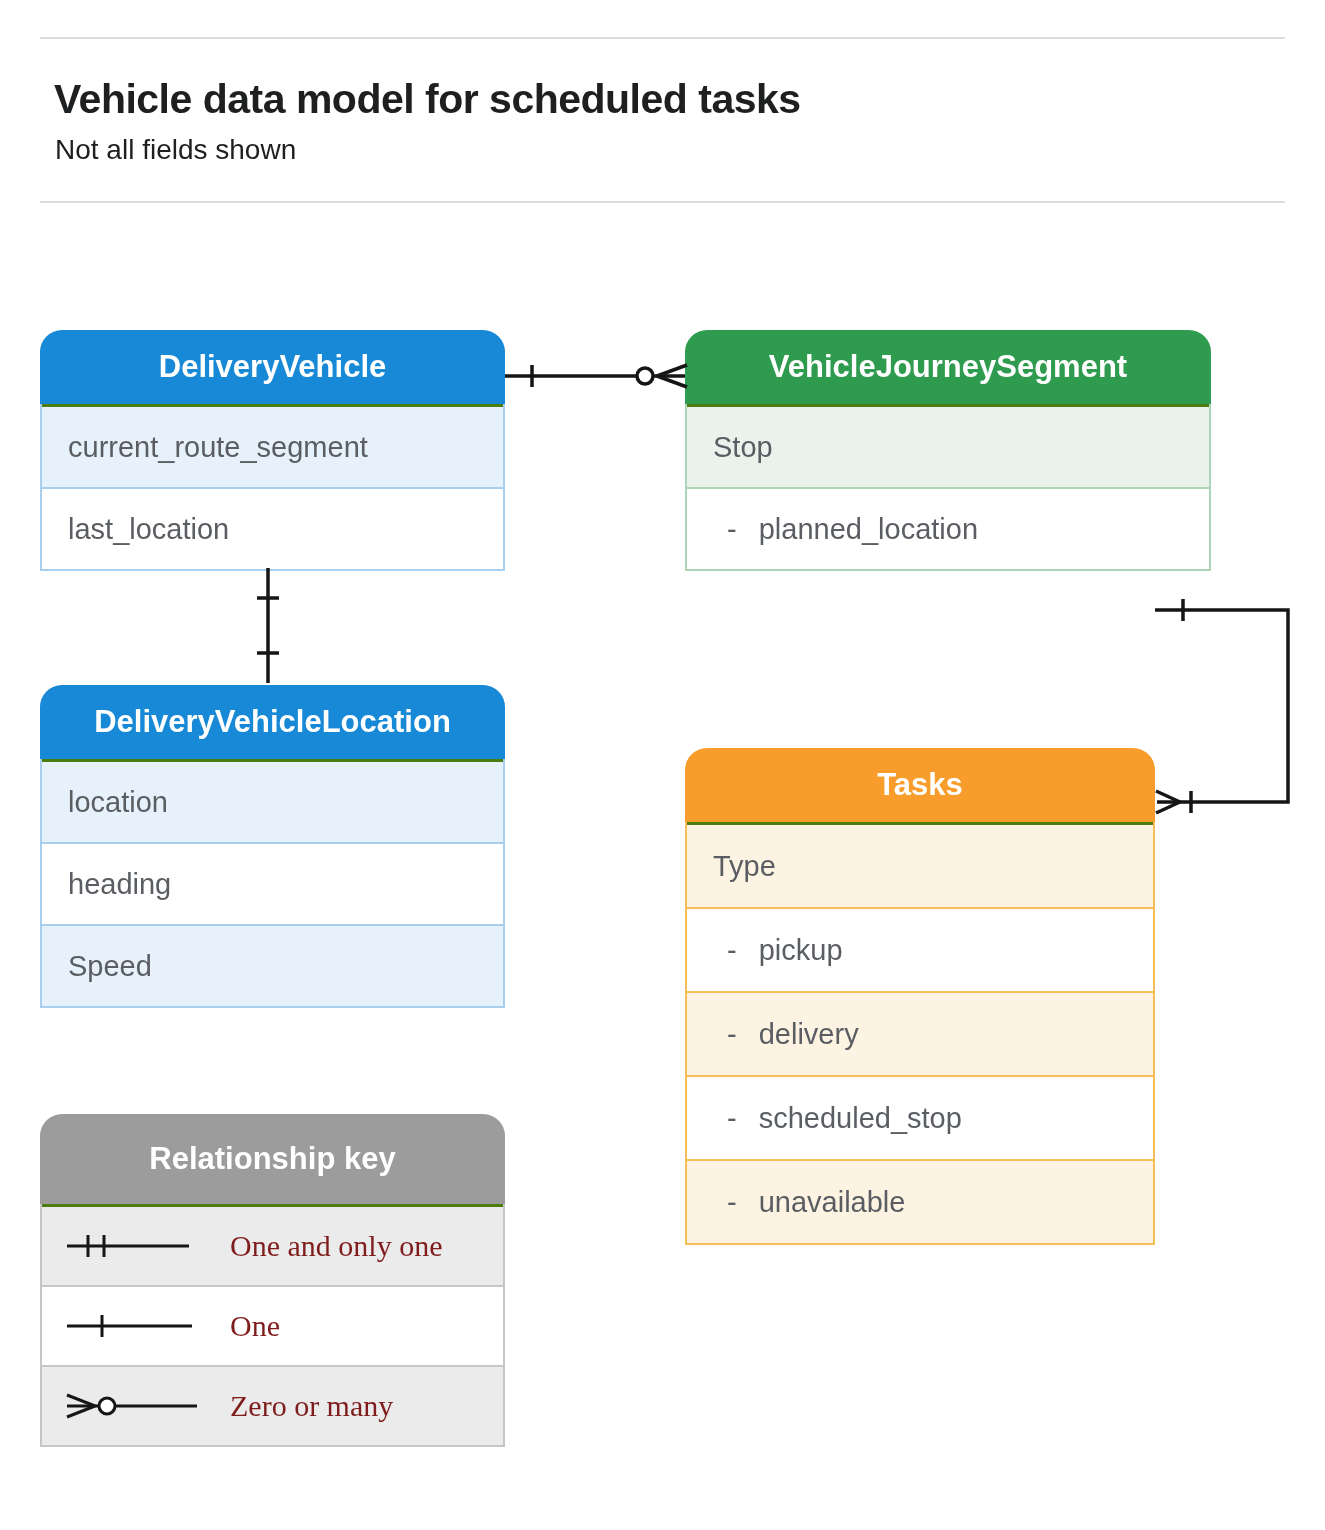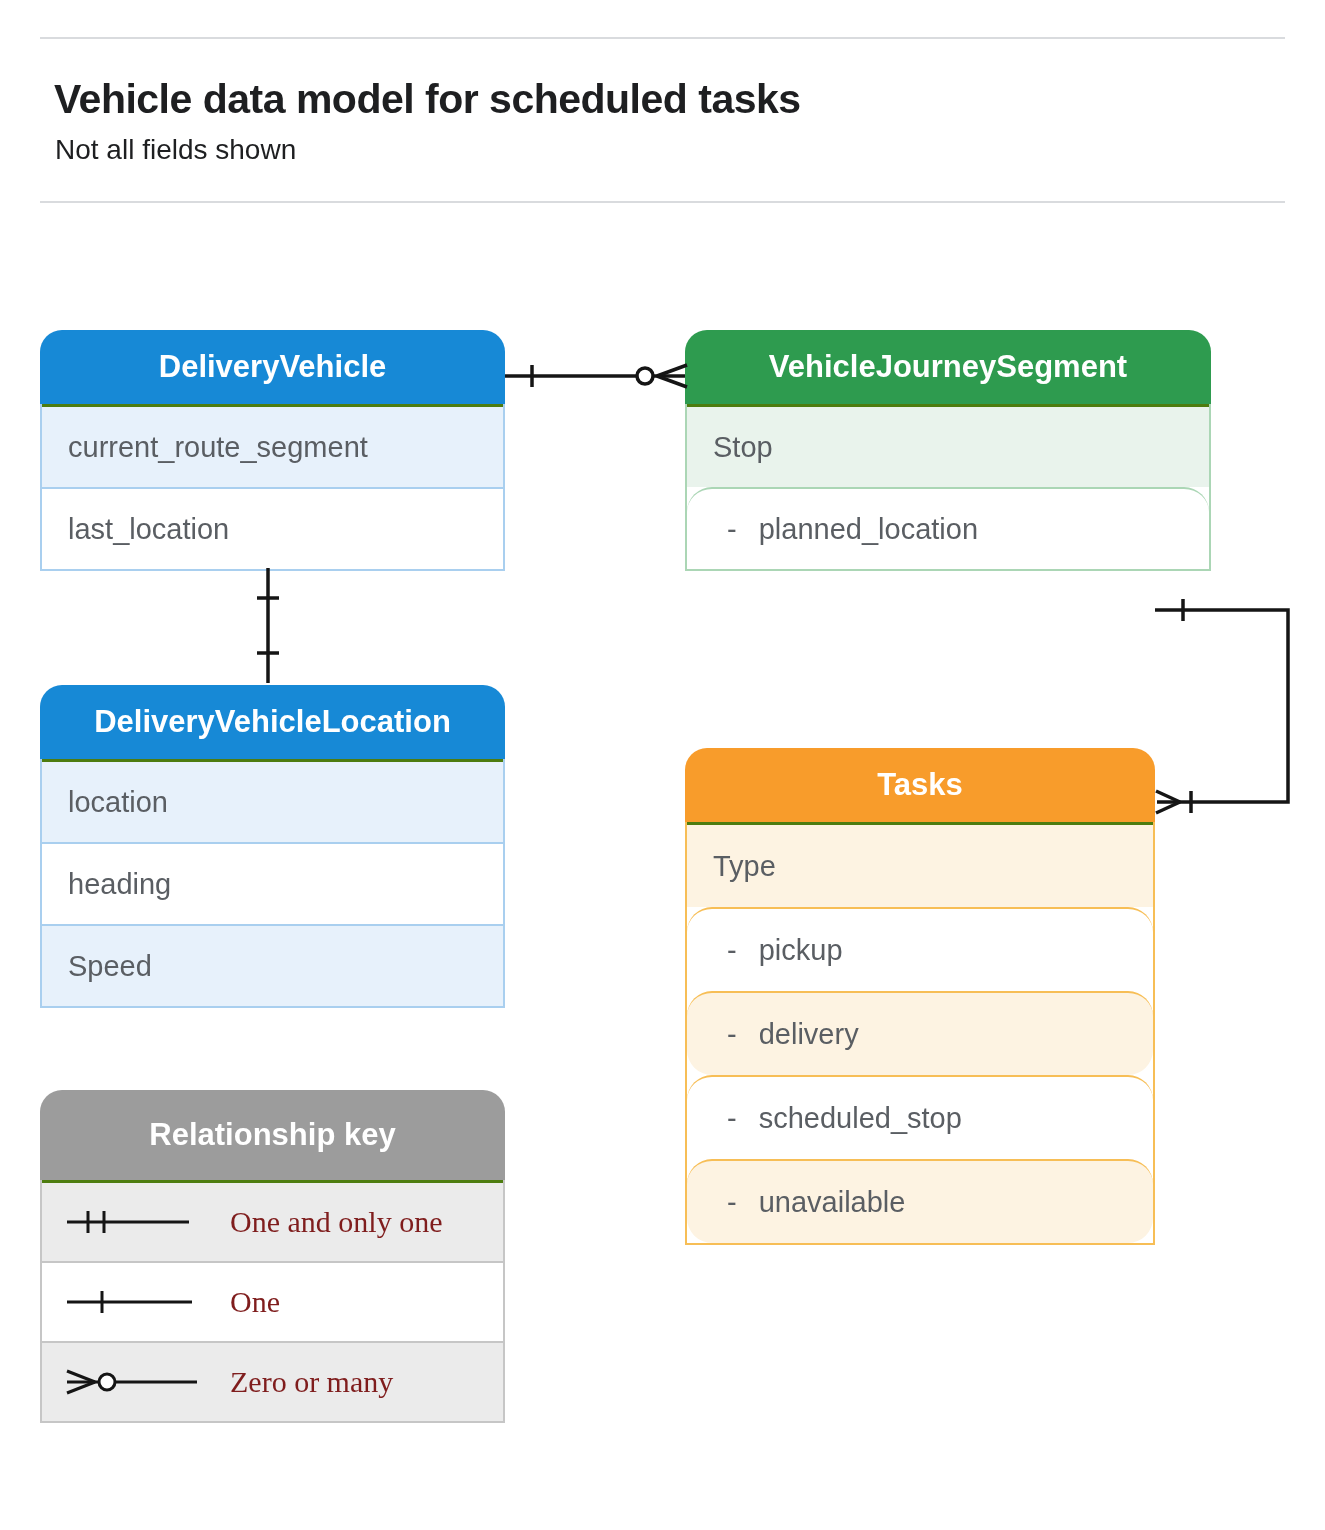--- a/index.html
+++ b/index.html
@@ -27,39 +27,39 @@
     display:flex; align-items:center; justify-content:center;
     color:#ffffff; font-weight:bold; font-size:31px;text-align:center;
   }
   .entity-body { background:#ffffff; border:2px solid; border-top:none; }
   .entity-body .row {
     height:80px; display:flex; align-items:center;
     padding-left:26px; font-size:29px; color:#5a5e63;
     border-top:2px solid; border-top-color:inherit;
   }
   .entity-body .row:first-child { border-top:3px solid #4d7c0f; }
-  .entity-body .row.dash { padding-left:40px; word-spacing:14px;border-radius:25px; }
+  .entity-body .row.dash { padding-left:40px; word-spacing:14px; }
 
   
   .blue  .entity-header { background:#1789d6; }
   .blue  .entity-body   { border-color:#a9cfef; }
   .blue  .row           { border-top-color:#a9cfef; }
   .blue  .row:nth-child(odd) { background:#e7f1fb; }
 
   .green .entity-header { background:#2e9b4f; }
   .green .entity-body   { border-color:#abd6b5; }
   .green .row           { border-top-color:#abd6b5; }
   .green .row:nth-child(odd) { background:#e9f3ec; }
 
   .orange .entity-header { background:#f89c2b; }
   .orange .entity-body   { border-color:#f7be56; }
   .orange .row           { border-top-color:#f7be56; height:82px; }
   .orange .row:nth-child(odd) { background:#fdf3e2; }
 
-  .gray  .entity-header { background:#9c9c9c; height:90px; }
+  .gray  .entity-header { background:#9c9c9c; height:90px;margin-top:24px; }
   .gray  .entity-body   { border-color:#c6c6c6; }
   .gray  .row           { border-top-color:#c6c6c6; height:78px; padding-left:22px; }
   .gray  .row:nth-child(odd) { background:#ebebeb; }
   .gray  .row .legend-label { margin-left:26px; font-size:30px; color:#7f1d1d;font-family:Liberation Serif, serif; }
   .legend-symbol { flex:0 0 auto; display:block; }
 
   
   #delivery-vehicle          { left:40px;  top:330px; width:465px; }
   #vehicle-journey-segment   { left:685px; top:330px; width:526px; }
   #delivery-vehicle-location { left:40px;  top:685px; width:465px; }

